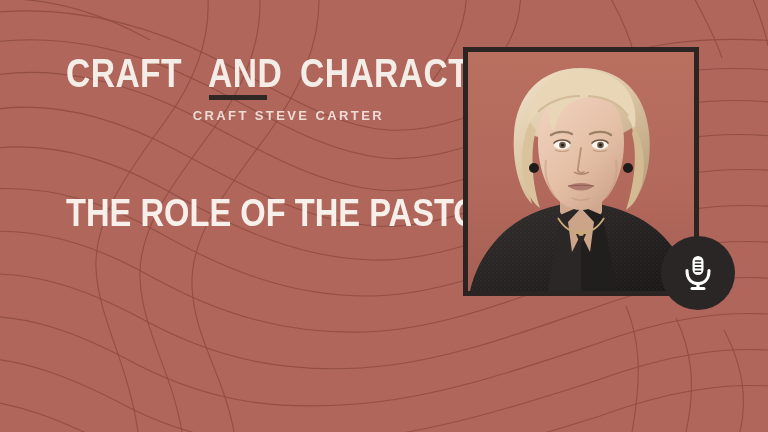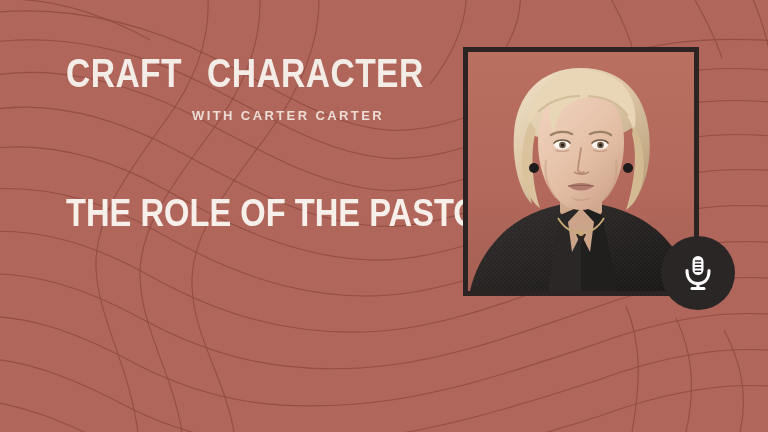--- a/index.html
+++ b/index.html
@@ -199,23 +199,27 @@
     <path d="M724,330 C742,364 748,398 740,432"></path>
     <path d="M-20,0 C40,-6 96,10 150,40"></path>
     <path d="M600,-20 C616,6 628,30 634,54"></path>
     <path d="M684,-20 C700,8 714,34 722,58"></path>
     <path d="M744,-20 C756,4 764,26 768,46"></path>
   </svg>
 
   <div class="logo-block">
     <div class="logo-line">
       <span class="logo-word">CRAFT</span>
+      <span class="logo-and-wrap">
+        <span class="logo-and">AND</span>
+        <span class="logo-and-rule"></span>
+      </span>
       <span class="logo-word">CHARACTER</span>
     </div>
-    <div class="logo-sub">WITH CARTER CARTER</div>
+    <div class="logo-sub">CRAFT STEVE CARTER</div>
   </div>
 
   <div class="episode-title">THE ROLE OF THE PASTOR</div>
 
 
   <div class="photo-frame">
     <div class="photo-inner">
       <svg class="portrait" viewBox="0 0 226 239" preserveAspectRatio="xMidYMid slice" aria-hidden="true">
         <defs>
           <linearGradient id="bgGrad" x1="0" y1="0" x2="0" y2="1">

